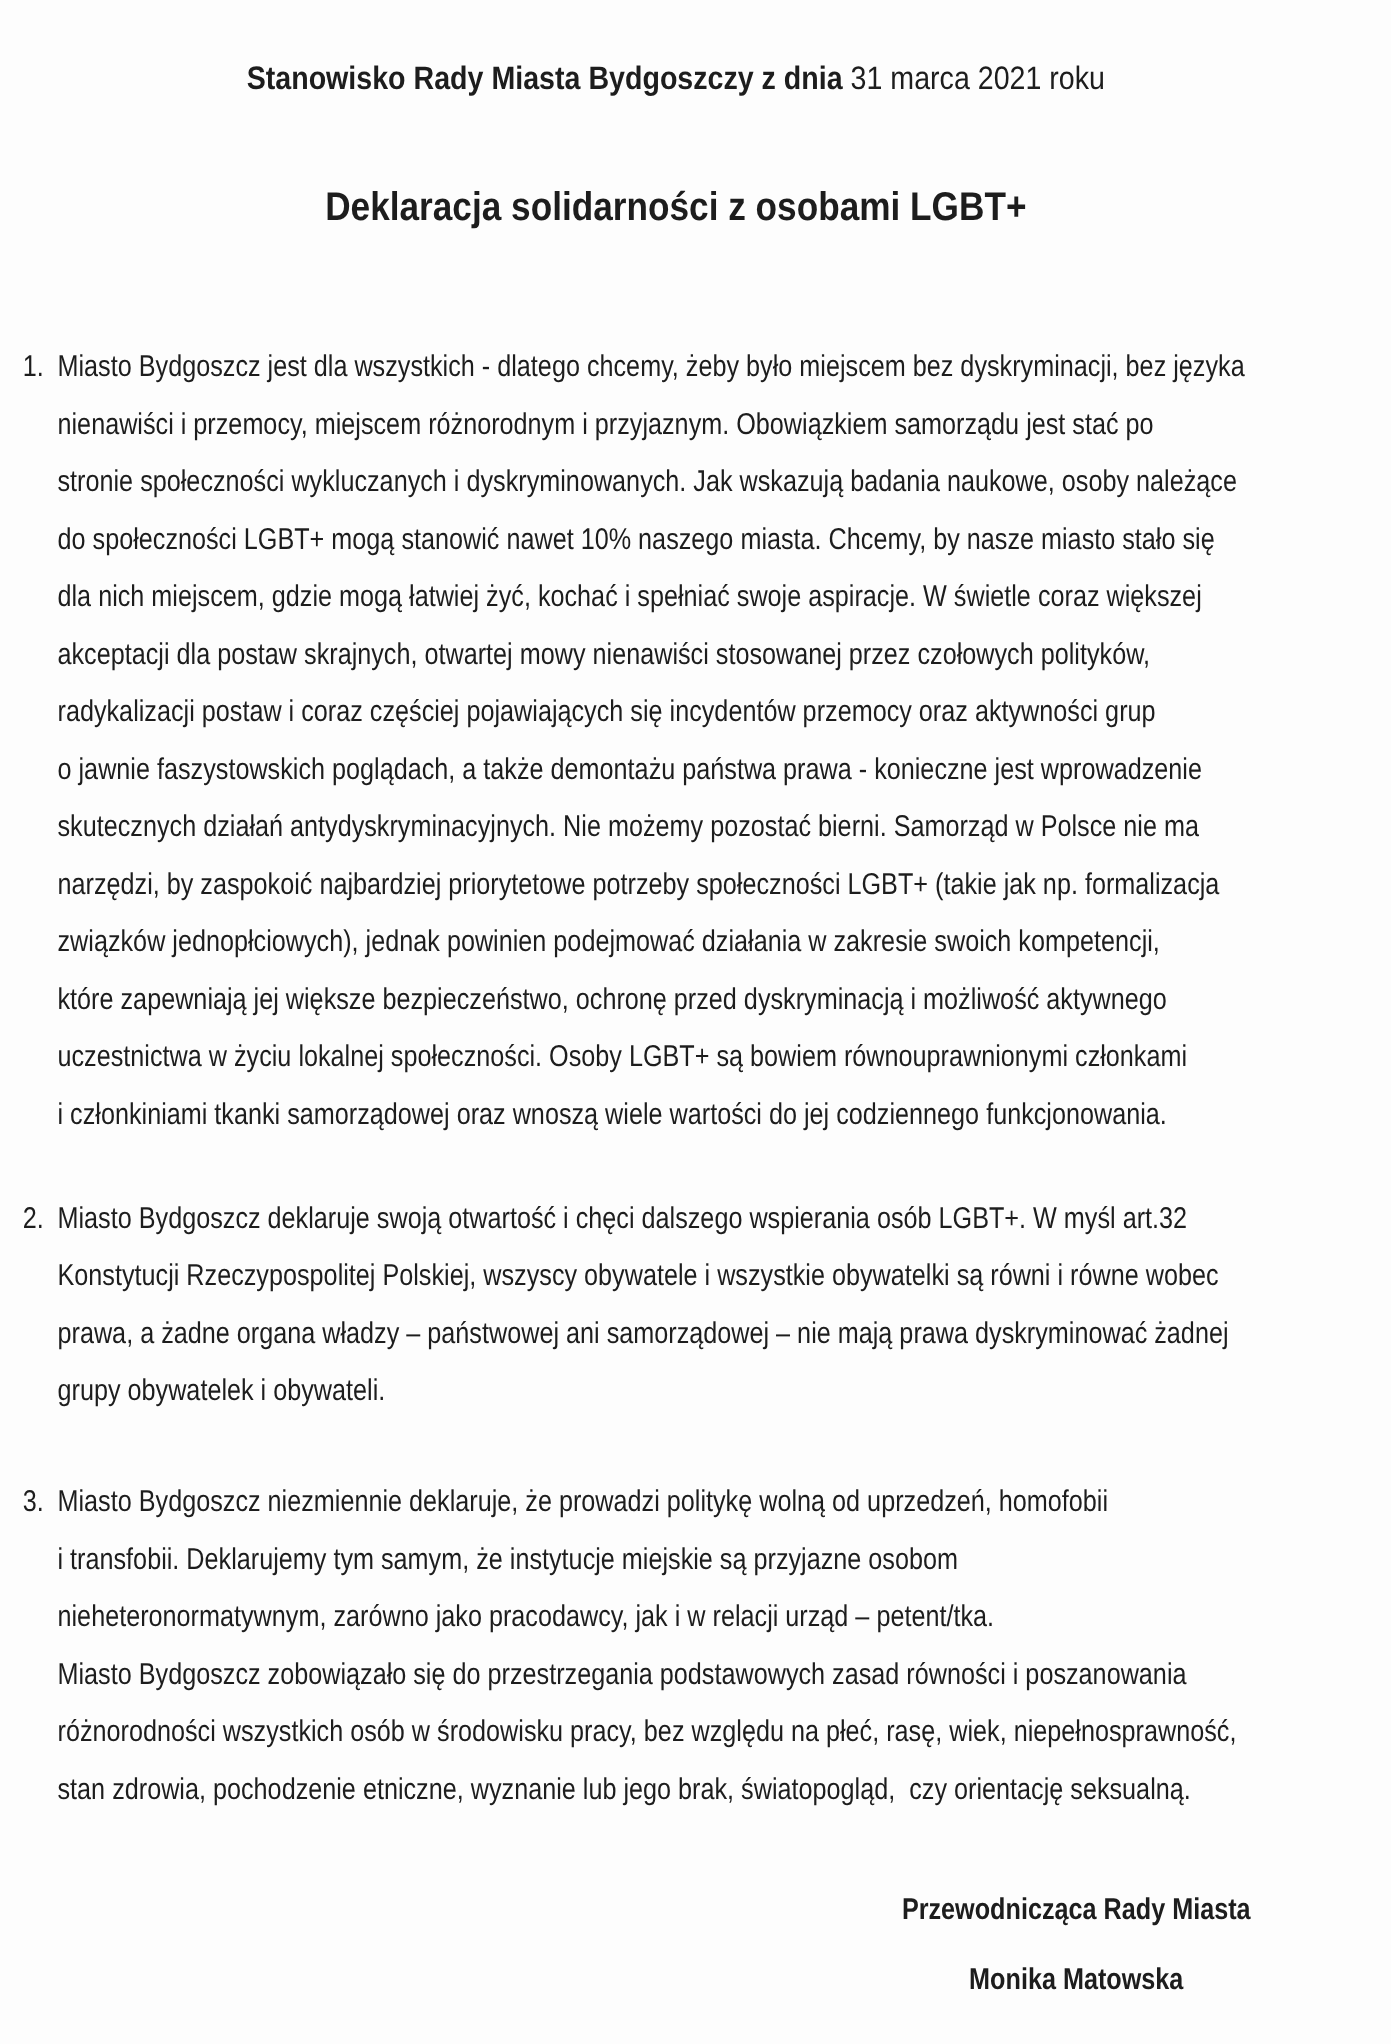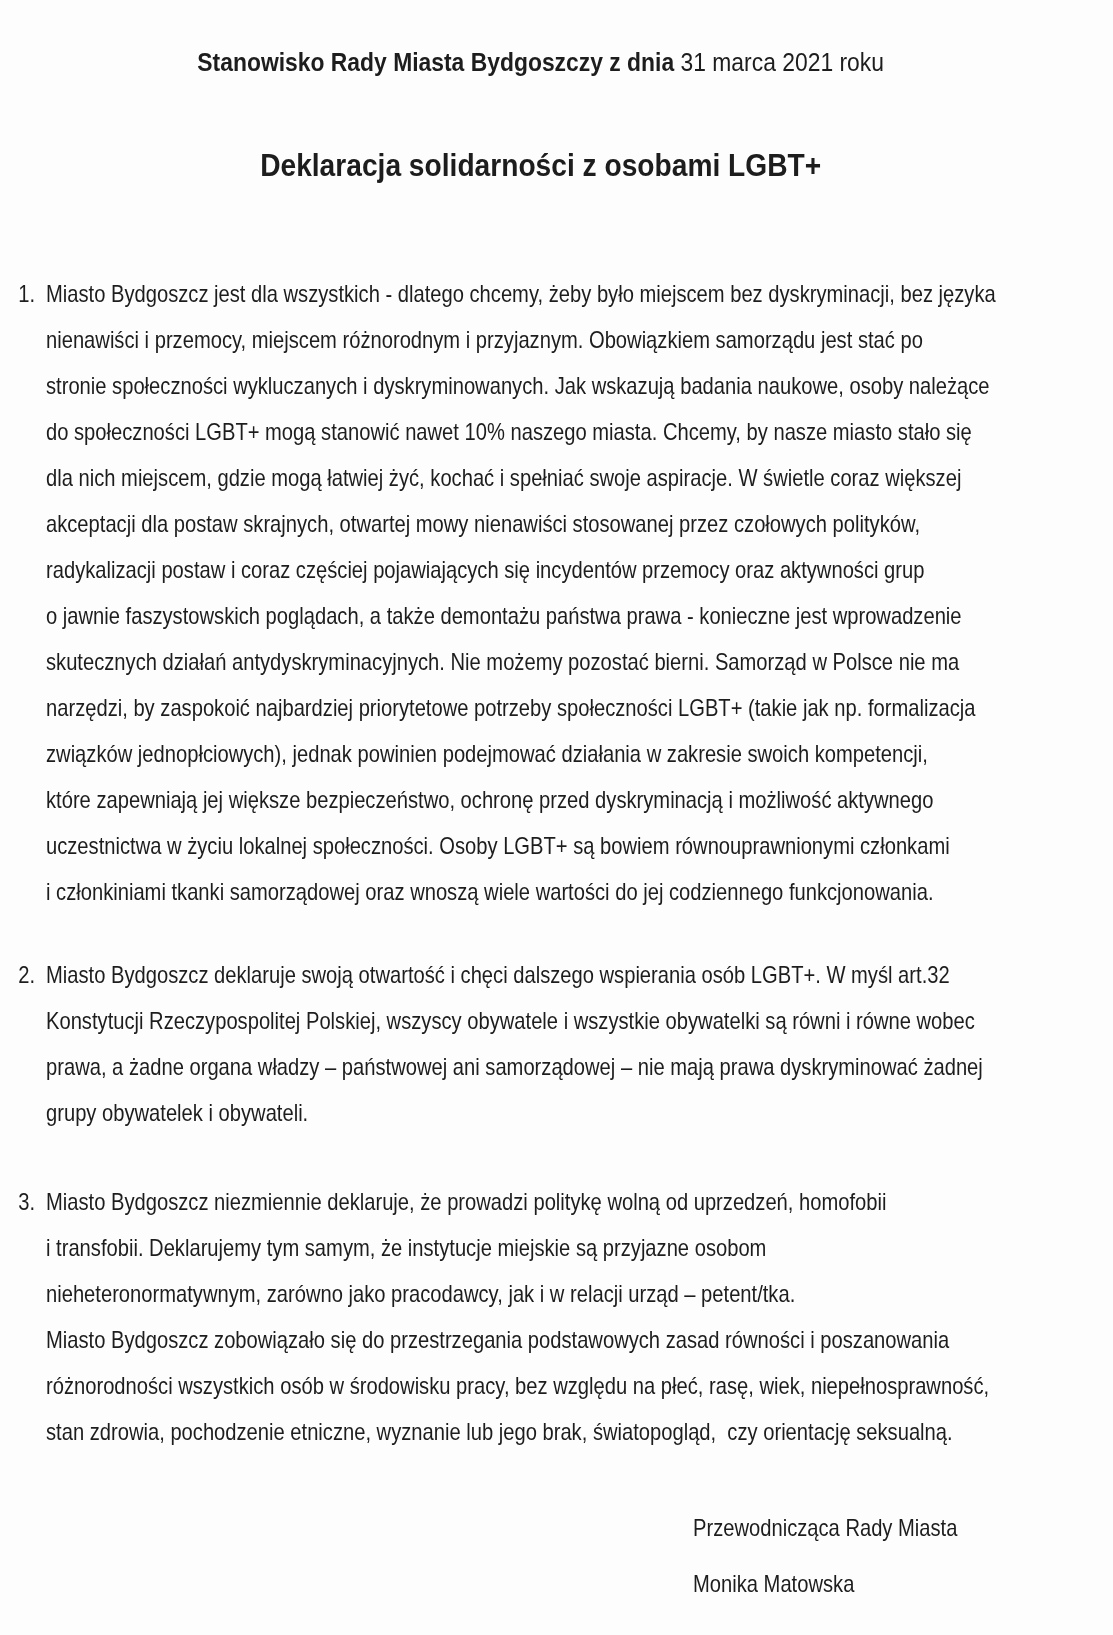--- a/index.html
+++ b/index.html
@@ -50,20 +50,22 @@
   .par-number {
     position: absolute;
     left: -33px;
     top: 0;
   }
   .signature {
     position: relative;
     margin-top: 50px;
     margin-left: 661px;
     width: 400px;
+    text-align: center;
+    font-weight: bold;
   }
   .sig-line {
     font-size: 24px;
     line-height: 46px;
     white-space: pre;
     transform: scaleX(0.84);
     transform-origin: 50% 50%;
   }
   .sig-line + .sig-line { margin-top: 10px; }
 </style>

